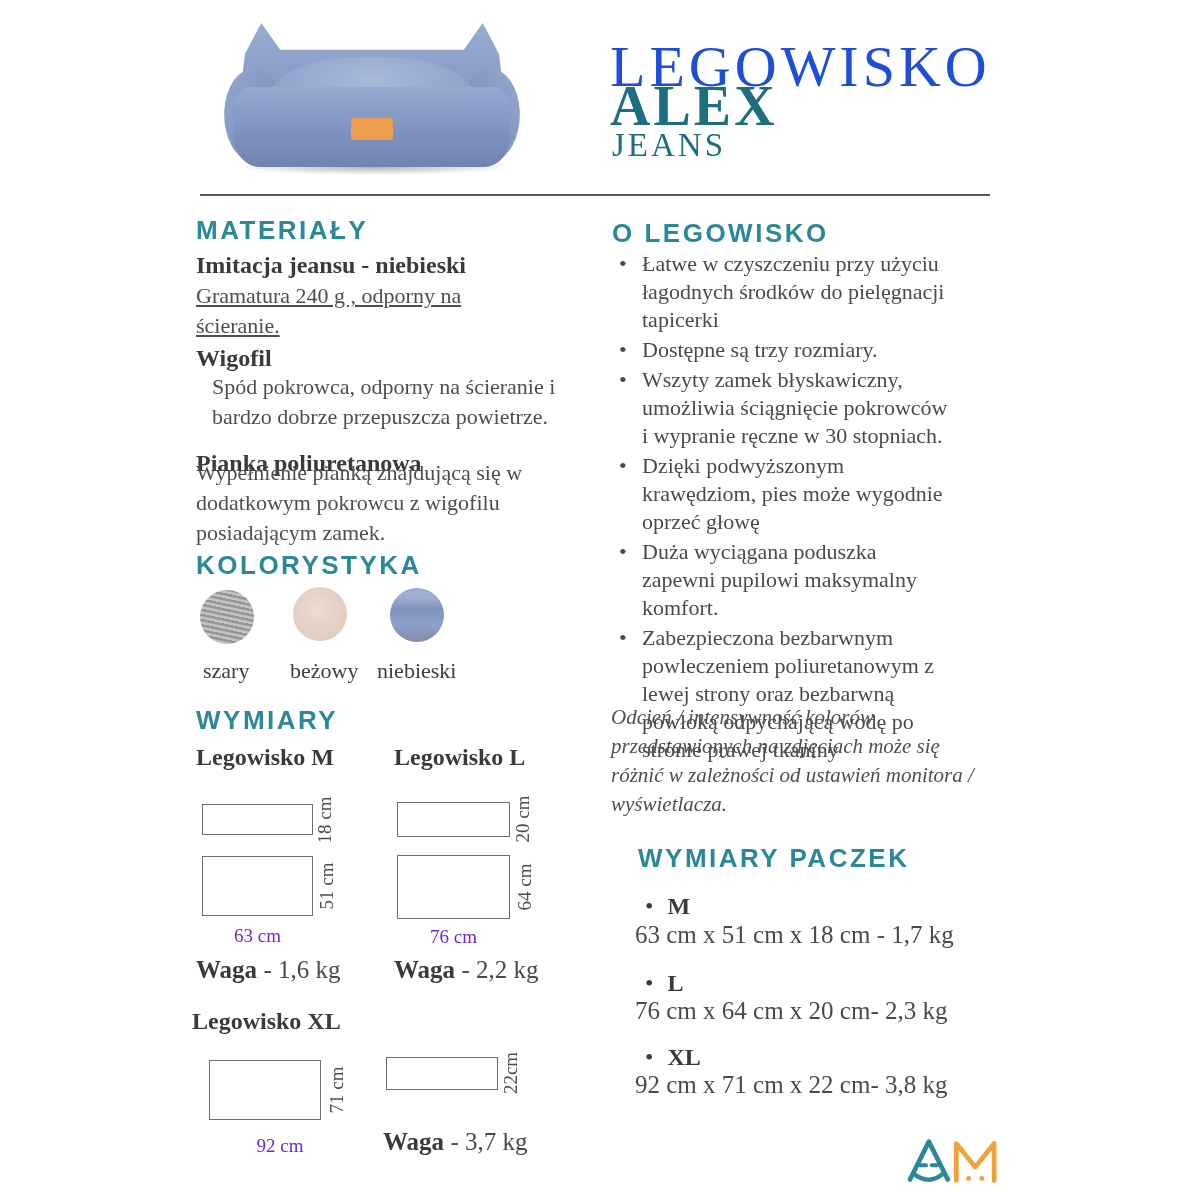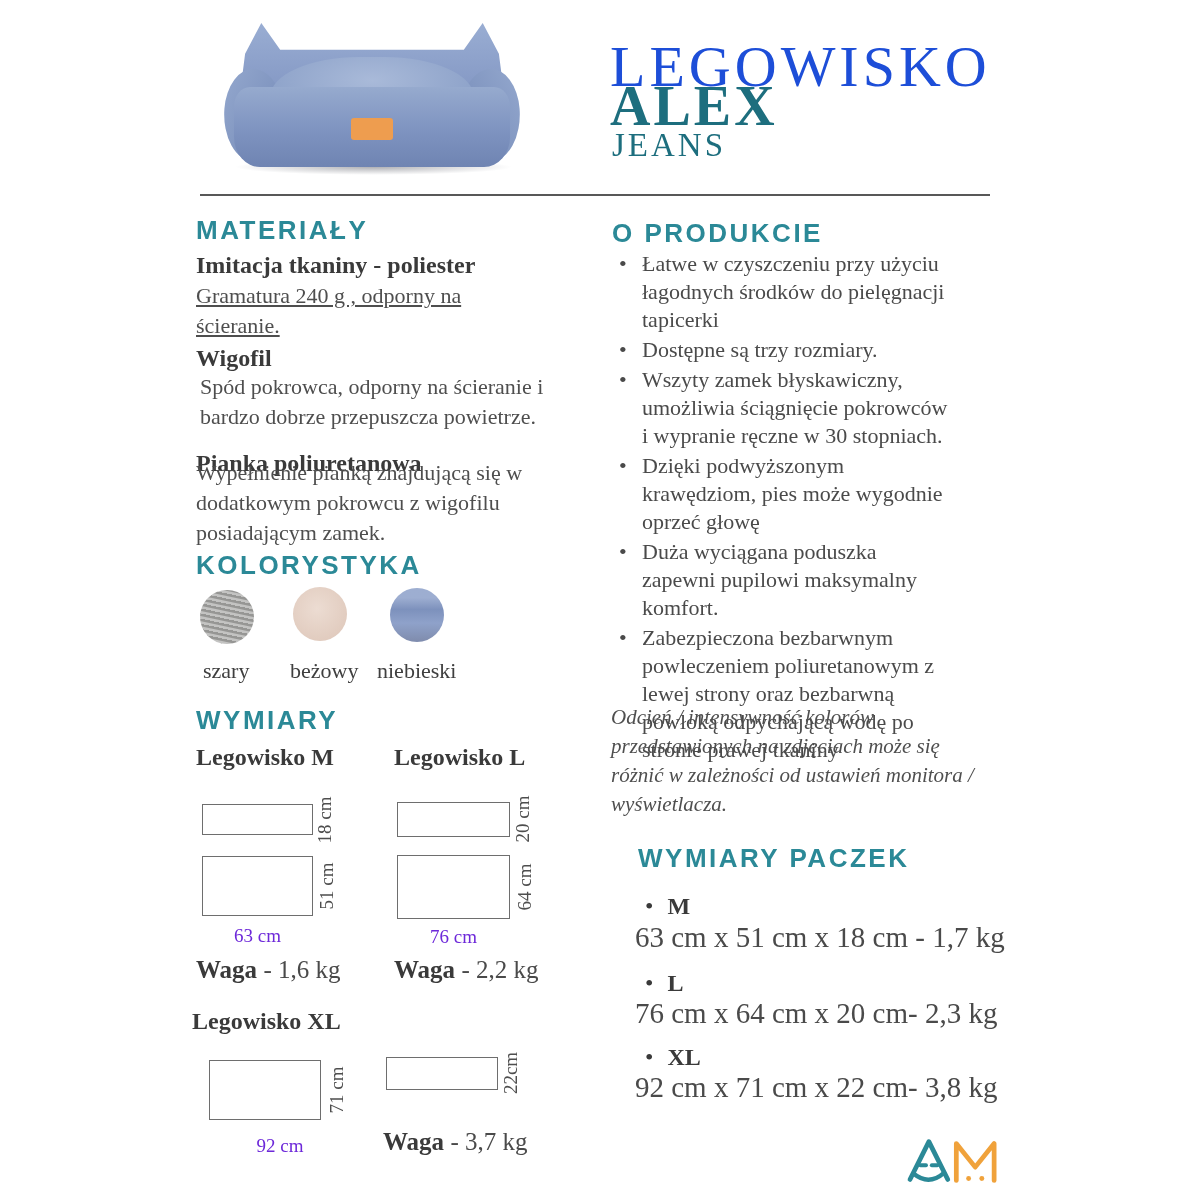--- a/index.html
+++ b/index.html
@@ -70,21 +70,21 @@
   .about-list { width:342px; list-style:none; }
   .about-list li { position:relative; padding-left:30px; font-size:22px; line-height:28px;
     color:#4a4a4a; margin-bottom:2px; }
   .bullet-char { position:absolute; left:7px; top:0; }
 
   .disclaimer { width:386px; font-style:italic; font-size:21px; line-height:29px; color:#4f4f4f; }
 
   
   .pkg-size-row { font-size:24px; color:#3a3a3a; font-weight:bold; }
   .pkg-size-row .bullet-inline { font-weight:normal; margin-right:14px; }
-  .pkg-dims { font-size:29px; color:#4a4a4a; }
+  .pkg-dims { font-size:25px; color:#4a4a4a; }
 
   .logo-svg { display:block; }
 </style>
 </head>
 <body>
 
 <div class="page">
 
   <div class="abs bed" style="left:222px; top:15px;">
     <div class="bed-shadow"></div>
@@ -98,25 +98,25 @@
   </div>
 
   <div class="abs title-l1" style="left:610px; top:33px;">LEGOWISKO</div>
   <div class="abs title-l2" style="left:610px; top:74px;">ALEX</div>
   <div class="abs title-l3" style="left:612px; top:127px;">JEANS</div>
 
   <div class="abs divider" style="left:200px; top:194px; width:790px;"></div>
 
   <div class="abs section-heading" style="left:196px; top:215px;">MATERIAŁY</div>
 
-  <div class="abs mat-name" style="left:196px; top:252px;">Imitacja tkaniny - poliester</div>
+  <div class="abs mat-name" style="left:196px; top:252px;">Imitacja jeansu - niebieski</div>
   <div class="abs mat-desc w1" style="left:196px; top:281px;">Gramatura 240 g , odporny na ścieranie.</div>
 
   <div class="abs mat-name" style="left:196px; top:345px;">Wigofil</div>
-  <div class="abs mat-desc w2" style="left:200px; top:372px;">Spód pokrowca, odporny na ścieranie i bardzo dobrze przepuszcza powietrze.</div>
+  <div class="abs mat-desc w2" style="left:212px; top:372px;">Spód pokrowca, odporny na ścieranie i bardzo dobrze przepuszcza powietrze.</div>
 
   <div class="abs mat-name" style="left:196px; top:450px;text-align:right;">Pianka poliuretanowa</div>
   <div class="abs mat-desc w3" style="left:196px; top:458px;">Wypełnienie pianką znajdującą się w dodatkowym pokrowcu z wigofilu posiadającym zamek.</div>
 
   <div class="abs section-heading" style="left:196px; top:550px;">KOLORYSTYKA</div>
 
   <div class="swatch sw-szary" style="left:200px; top:590px;"></div>
   <div class="swatch sw-bezowy" style="left:293px; top:587px;"></div>
   <div class="swatch sw-niebieski" style="left:390px; top:588px;"></div>
 
@@ -146,21 +146,21 @@
 
   <div class="abs dim-title" style="left:192px; top:1008px;">Legowisko XL</div>
 
   <div class="rect" style="left:209px; top:1060px; width:112px; height:60px;"></div>
   <div class="vlabel" style="left:337px; top:1090px;">71 cm</div>
   <div class="hlabel" style="left:224px; top:1135px; width:112px;">92 cm</div>
   <div class="rect" style="left:386px; top:1057px; width:112px; height:33px;"></div>
   <div class="vlabel" style="left:511px; top:1073px;">22cm</div>
   <div class="abs waga" style="left:383px; top:1128px;"><b>Waga</b> <span>-  3,7 kg</span></div>
 
-  <div class="abs section-heading" style="left:612px; top:218px;">O PRODUKCIE</div>
+  <div class="abs section-heading" style="left:612px; top:218px;">O LEGOWISKO</div>
 
   <ul class="abs about-list" style="left:612px; top:250px;">
     <li><span class="bullet-char">•</span><span>Łatwe w czyszczeniu przy użyciu łagodnych środków do pielęgnacji tapicerki</span></li>
     <li><span class="bullet-char">•</span><span>Dostępne są trzy rozmiary.</span></li>
     <li><span class="bullet-char">•</span><span>Wszyty zamek błyskawiczny, umożliwia ściągnięcie pokrowców i wypranie ręczne w 30 stopniach.</span></li>
     <li><span class="bullet-char">•</span><span>Dzięki podwyższonym krawędziom, pies może wygodnie oprzeć głowę</span></li>
     <li><span class="bullet-char">•</span><span>Duża wyciągana poduszka zapewni pupilowi maksymalny komfort.</span></li>
     <li><span class="bullet-char">•</span><span>Zabezpieczona bezbarwnym powleczeniem poliuretanowym z lewej strony oraz bezbarwną powłoką odpychającą wodę po stronie prawej tkaniny</span></li>
   </ul>
 

